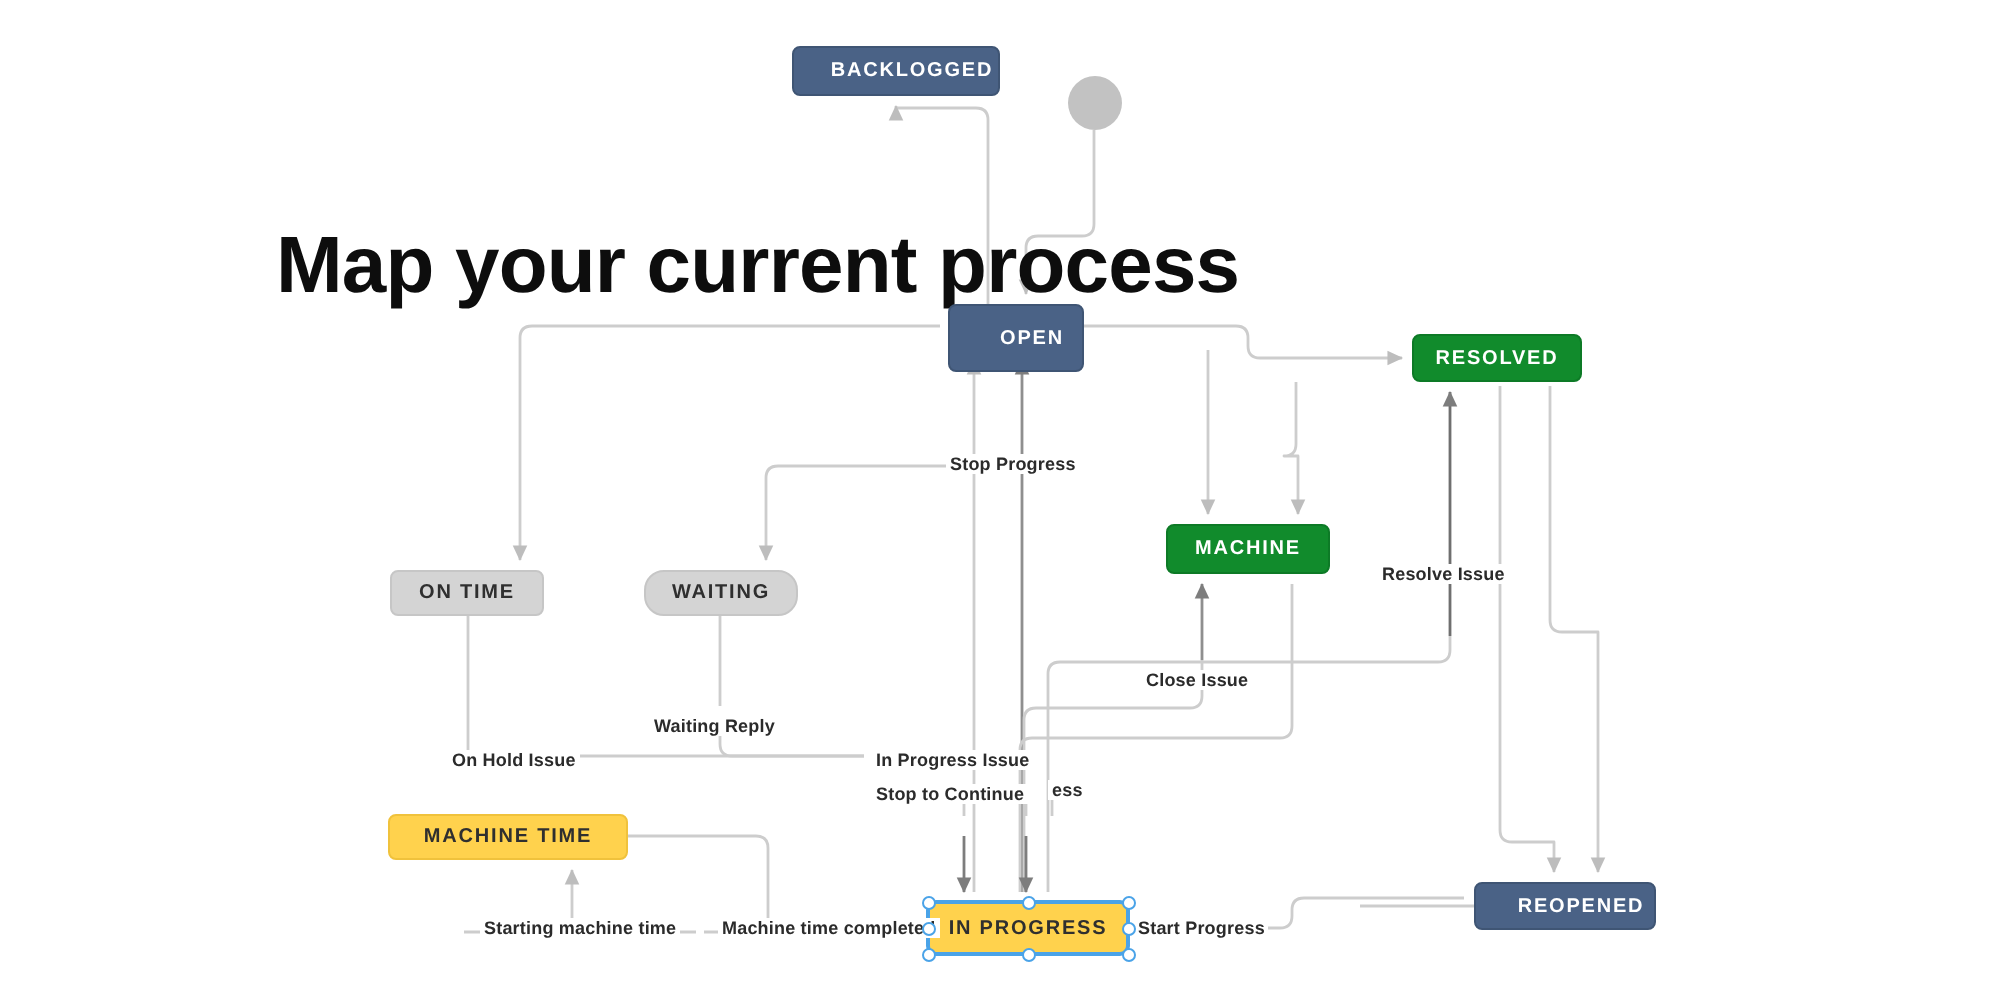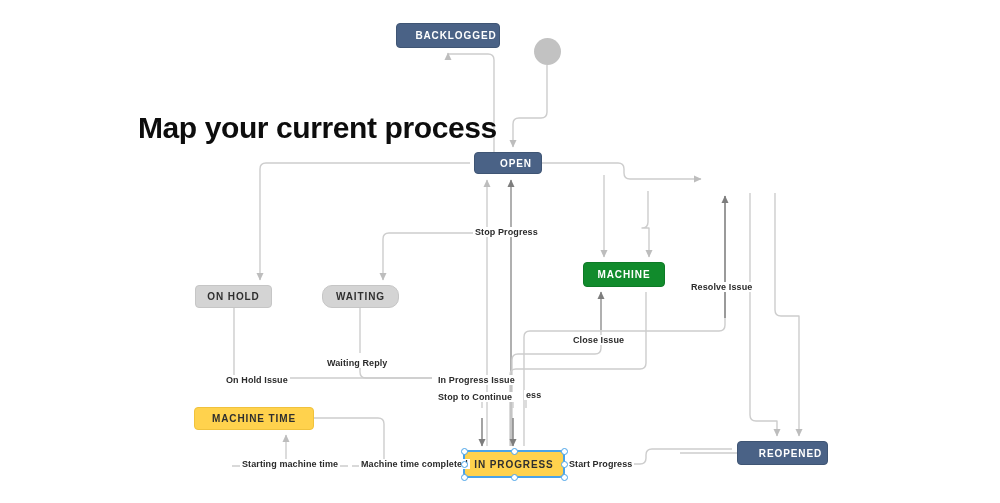--- a/index.html
+++ b/index.html
@@ -130,35 +130,38 @@
       <path d="M352,466 L462,466"></path>
 
       <path stroke="#7d7d7d" d="M482,418 L482,446" marker-end="url(#ahd)"></path>
       <path stroke="#7d7d7d" d="M513,418 L513,446" marker-end="url(#ahd)"></path>
       <path d="M482,398 L482,408"></path>
       <path d="M513,398 L513,408"></path>
       <path d="M526,398 L526,408"></path>
     </g>
   </svg>
 
-  <div class="title" style="left: 138px; top: 111px; font-size: 30px; color: rgb(13, 13, 13);">Map your current process</div>
+  <div class="title" style="left: 138px; top: 111px; font-size: 40px; color: rgb(13, 13, 13);">Map your current process</div>
 
   <div class="start-circle" style="left: 534px; top: 38px; width: 27px; height: 27px; background: rgb(194, 194, 194);"></div>
 
   <div class="node blue" style="left: 396px; top: 23px; width: 104px; height: 25px;">
       <span>BACKLOGGED</span>
     </div>
-  <div class="node blue" style="left: 474px; top: 152px; width: 68px; height: 22px;">
+  <div class="node blue" style="left: 474px; top: 152px; width: 68px; height: 34px;">
       <span>OPEN</span>
+    </div>
+  <div class="node green" style="left: 706px; top: 167px; width: 85px; height: 24px;">
+      <span>RESOLVED</span>
     </div>
   <div class="node green" style="left: 583px; top: 262px; width: 82px; height: 25px;">
       <span>MACHINE</span>
     </div>
   <div class="node grey" style="left: 195px; top: 285px; width: 77px; height: 23px;">
-      <span>ON HOLD</span>
+      <span>ON TIME</span>
     </div>
   <div class="node grey" style="left: 322px; top: 285px; width: 77px; height: 23px; border-radius: 10px;">
       <span>WAITING</span>
     </div>
   <div class="node yellow" style="left: 194px; top: 407px; width: 120px; height: 23px; text-align: center;">
       <span>MACHINE TIME</span>
     </div>
   <div class="node yellow selected" style="left: 464px; top: 451px; width: 100px; height: 26px;">
       <span>IN PROGRESS</span>
     </div>

